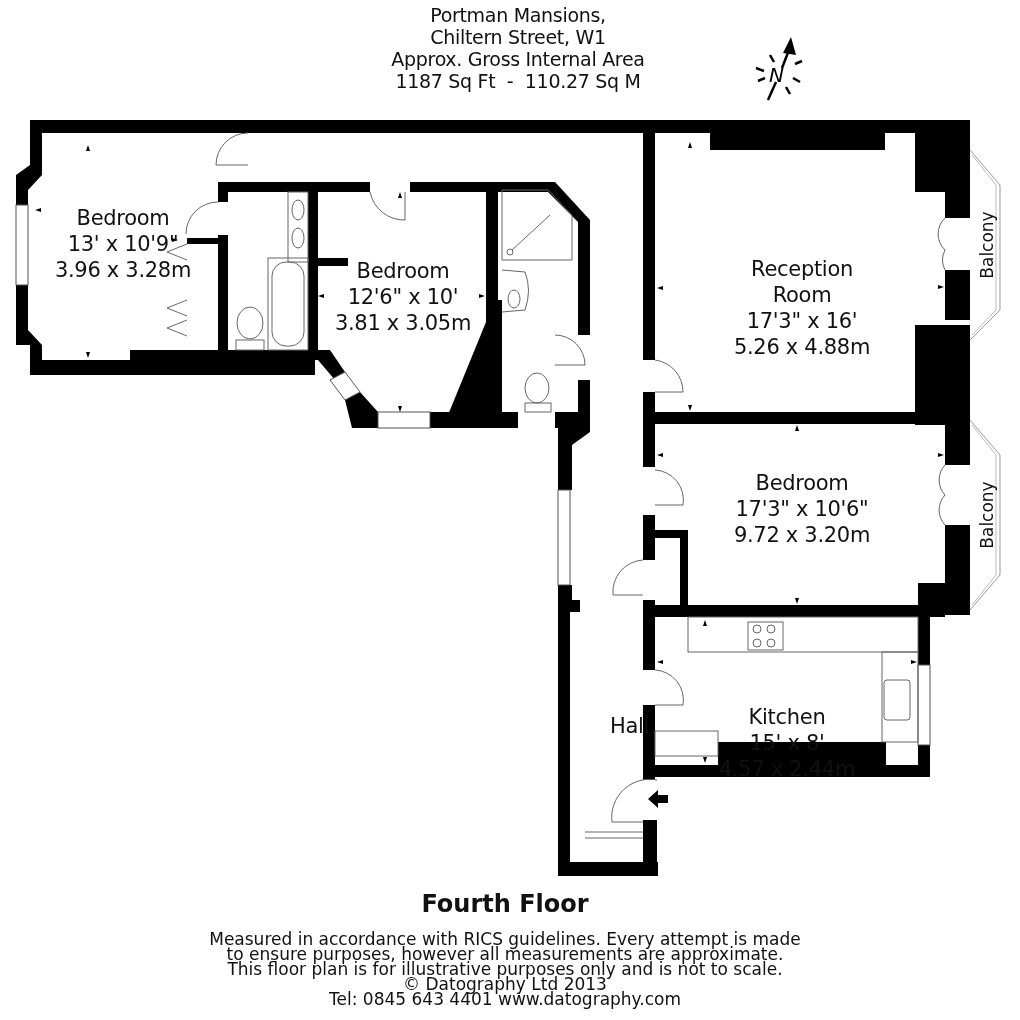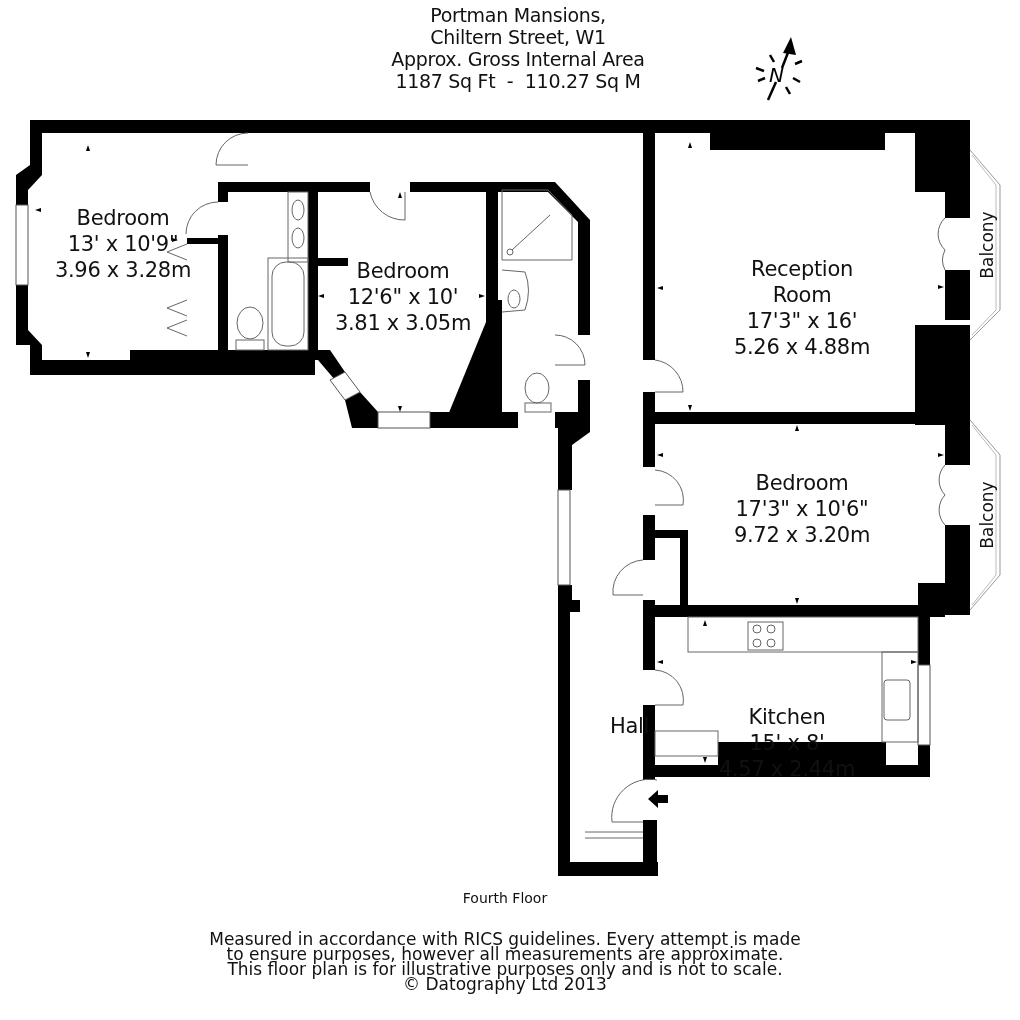--- a/index.html
+++ b/index.html
@@ -7,21 +7,21 @@
          font-family: "DejaVu Sans", sans-serif; color: #111; }
   .header { position: absolute; left: 0; top: 4px; width: 1036px; text-align: center;
             font-size: 19px; line-height: 22px; letter-spacing: -0.3px; }
   .header div { white-space: pre; }
   svg.plan { position: absolute; left: 0; top: 0; }
   .room-label { position: absolute; text-align: center; font-size: 21px; line-height: 26px;
                 letter-spacing: -0.3px; white-space: nowrap; }
   .balcony { position: absolute; font-size: 17px; transform: rotate(-90deg);
              transform-origin: center center; white-space: nowrap; }
   .footer { position: absolute; left: 0; width: 1010px; text-align: center; }
-  .footer-title { top: 890px; font-size: 14px; font-weight: normal; }
+  .footer-title { top: 890px; font-size: 24px; font-weight: bold; }
   .footer-notes { top: 932px; font-size: 17px; line-height: 15px; }
   .footer-notes div { white-space: pre; }
 </style>
 </head>
 <body>
 
 <div class="header">
   <div>Portman Mansions,</div>
   <div>Chiltern Street, W1</div>
   <div>Approx. Gross Internal Area</div>
@@ -220,13 +220,14 @@
 
 <div class="balcony" style="left:952px; top:235px; width:70px; text-align:center;">Balcony</div>
 <div class="balcony" style="left:952px; top:505px; width:70px; text-align:center;">Balcony</div>
 
 <div class="footer footer-title">Fourth Floor</div>
 <div class="footer footer-notes">
   <div>Measured in accordance with RICS guidelines. Every attempt is made</div>
   <div>to ensure purposes, however all measurements are approximate.</div>
   <div>This floor plan is for illustrative purposes only and is not to scale.</div>
   <div>© Datography Ltd 2013</div>
+  <div>Tel: 0845 643 4401 www.datography.com</div>
 </div>
 
 </body></html>

